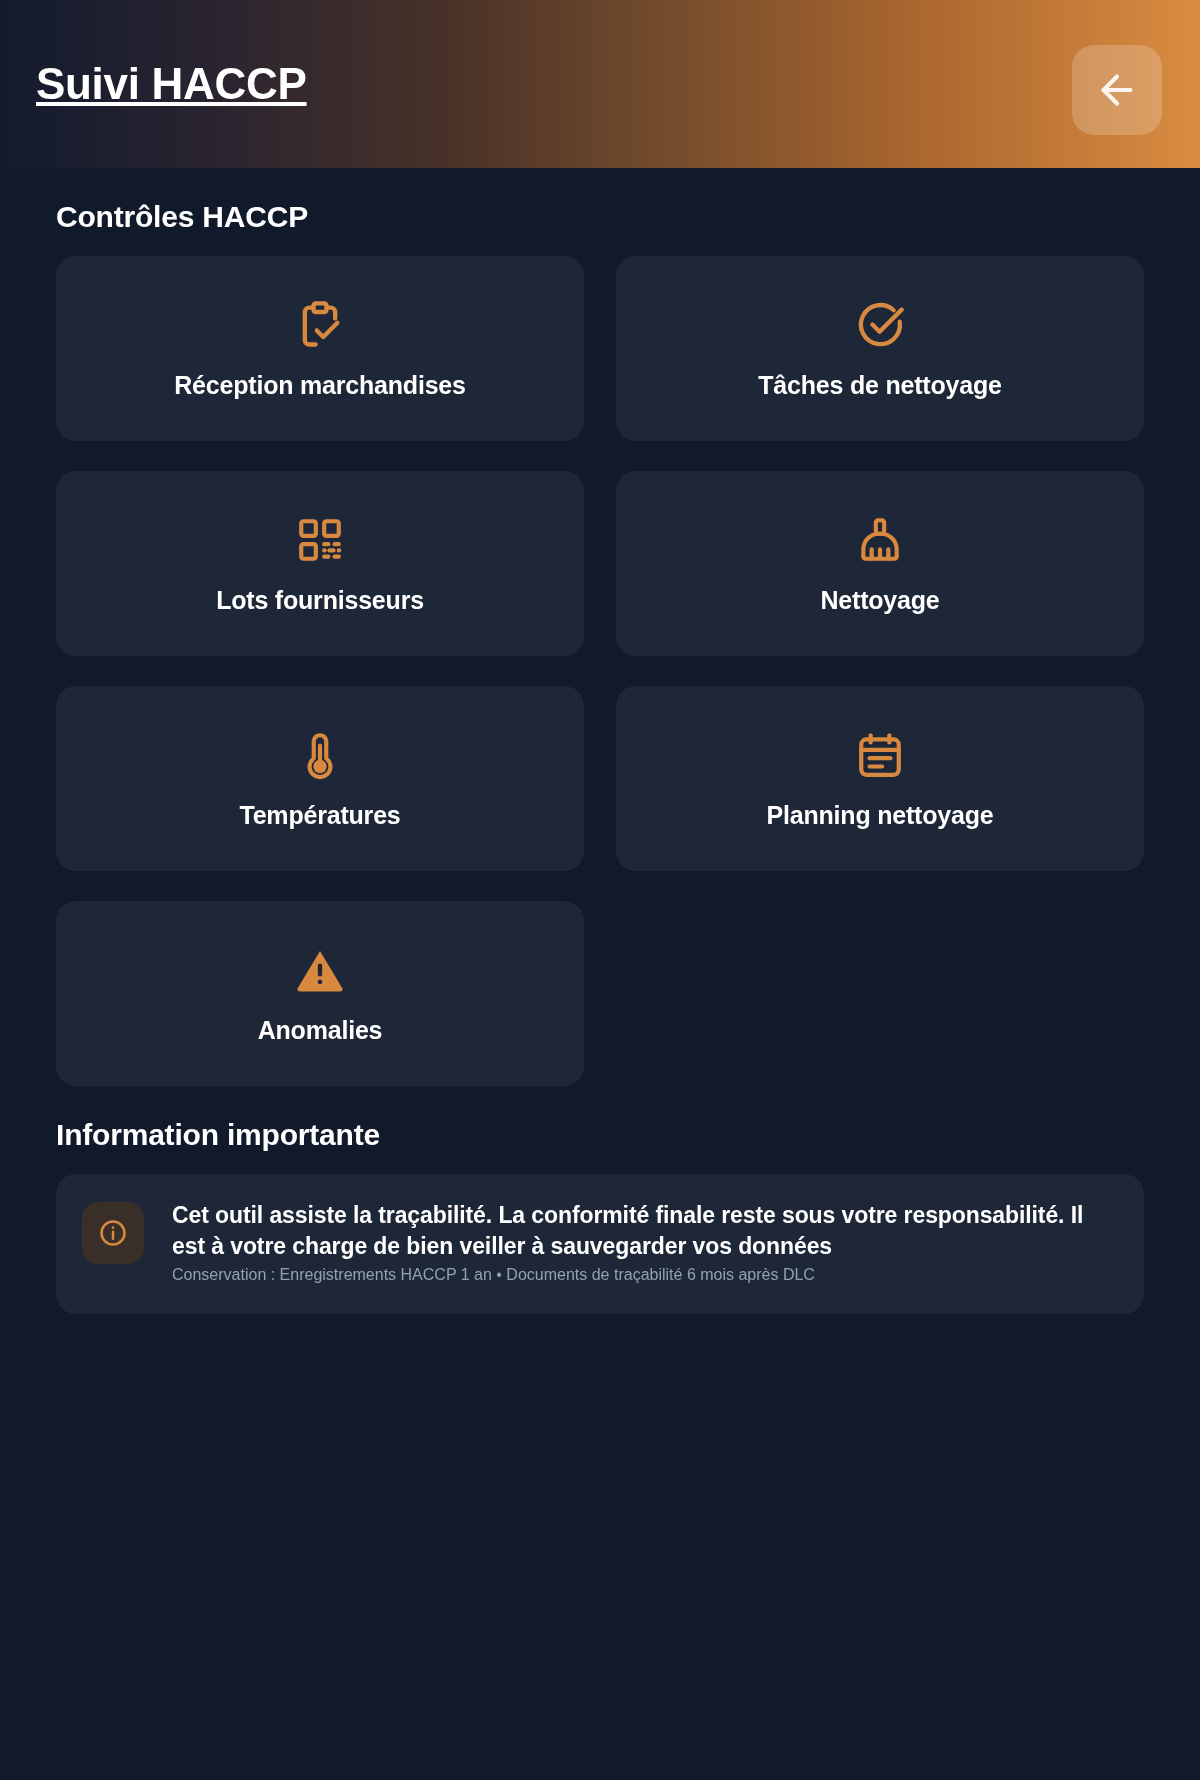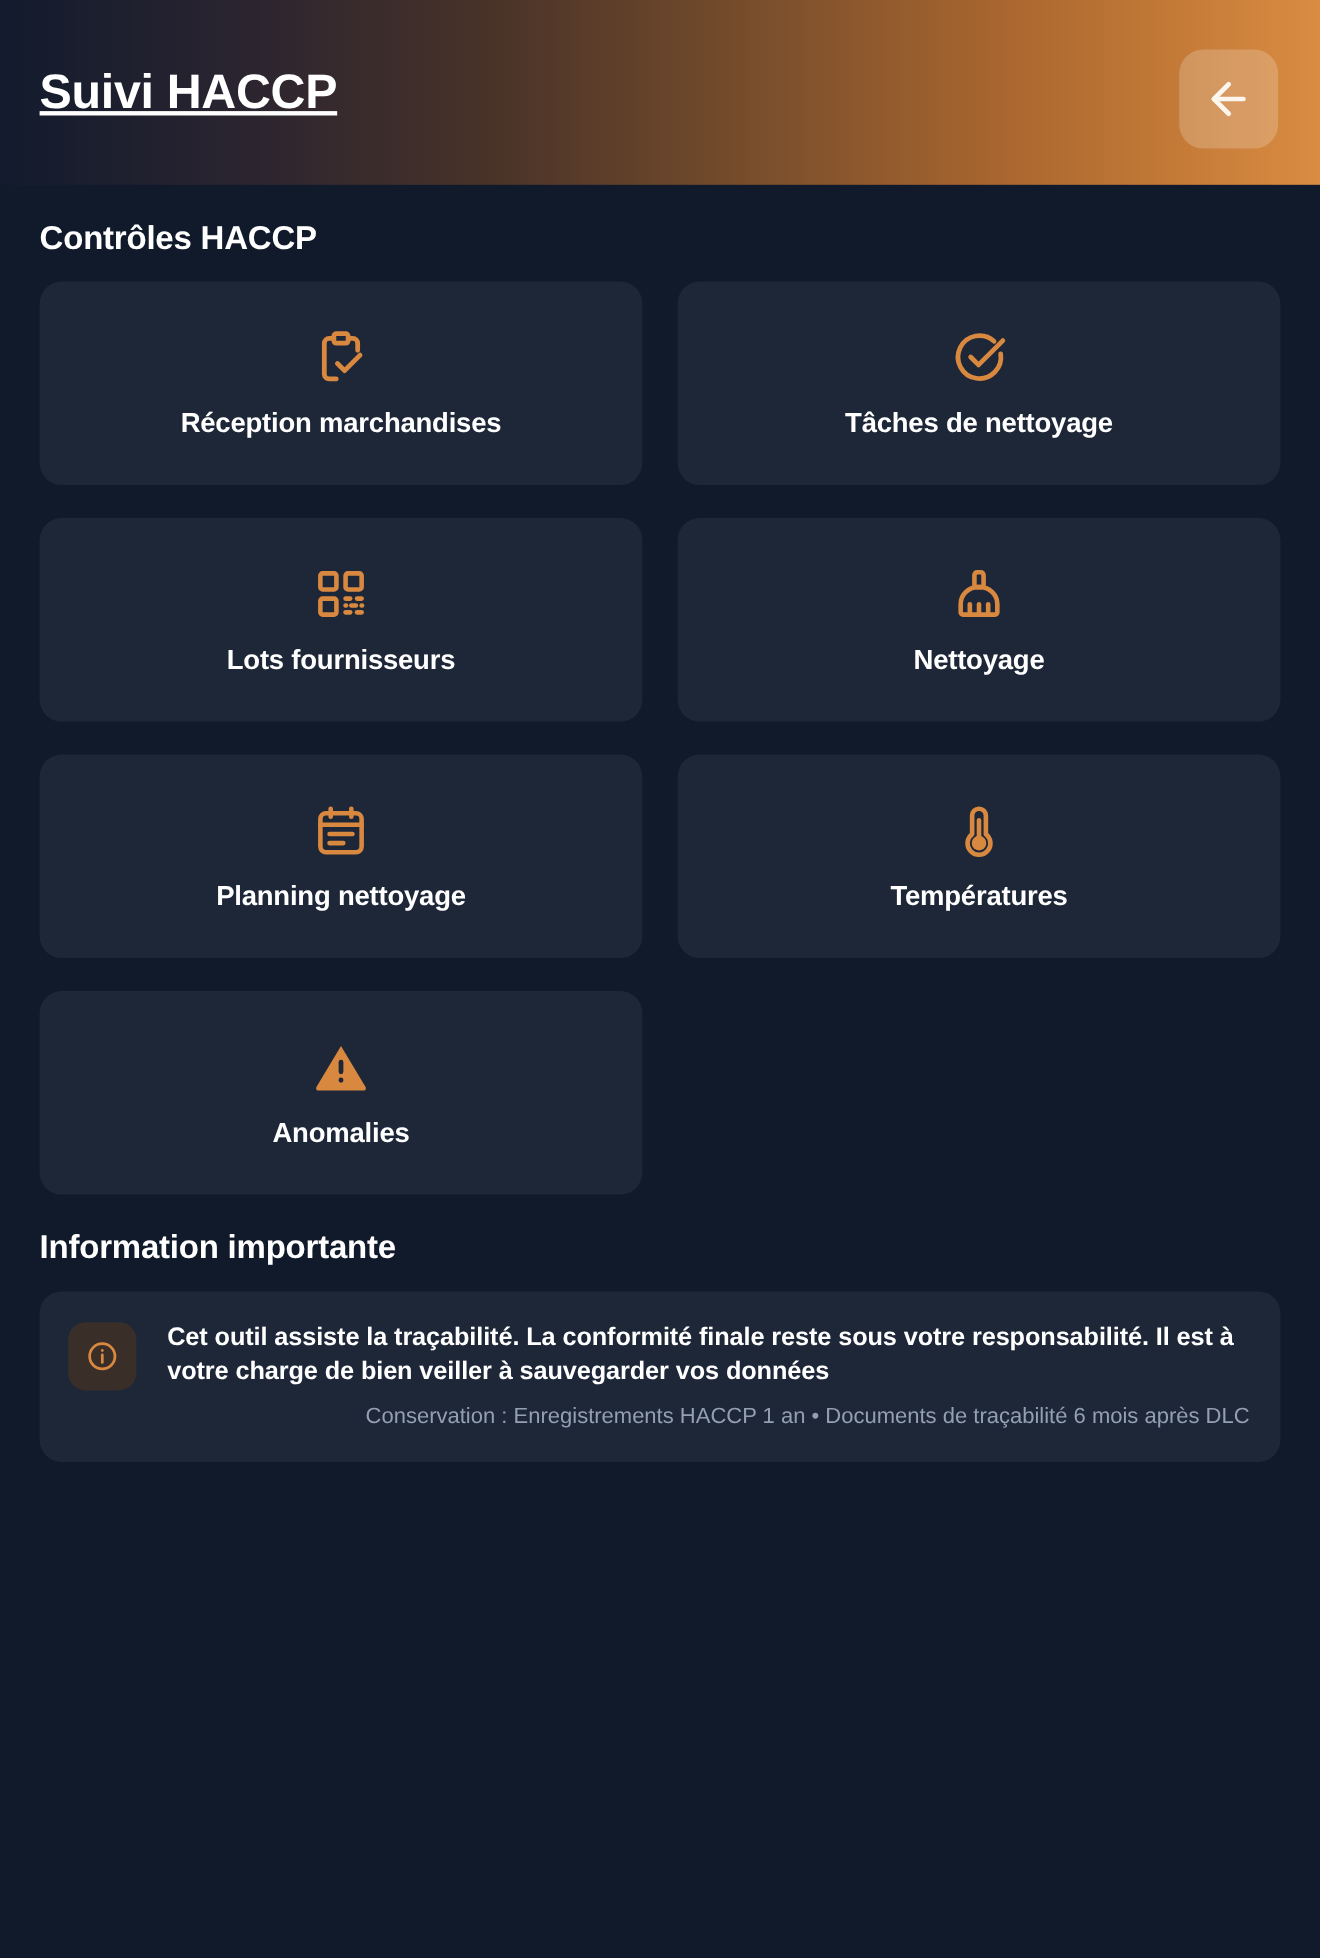--- a/index.html
+++ b/index.html
@@ -51,21 +51,21 @@
     align-items: center;
     justify-content: center;
     border: none;
     cursor: pointer;
   }
 
   .back-button svg { display: block; }
 
   
   .content {
-    padding: 0 36px;
+    padding: 0 56px;
   }
 
   .section-title {
     font-size: 30px;
     font-weight: bold;
     color: #ffffff;
     margin-top: 32px;
     margin-bottom: 22px;
     letter-spacing: -0.2px;
   }
@@ -139,25 +139,24 @@
 
   .info-main {
     font-size: 23px;
     font-weight: bold;
     color: #ffffff;
     line-height: 1.33;
     letter-spacing: -0.1px;
   }
 
   .info-sub {
-    margin-top: 14px;
-    font-size: 20px;
+    margin-top: 4px;
+    font-size: 16px;
     color: #93a0b4;
     line-height: 1.3;
-    text-align: right;
   }
 </style>
 </head>
 <body>
 
 <div class="header">
   <h1 class="header-title">Suivi HACCP</h1>
 
   <button class="back-button">
     <span>
@@ -224,40 +223,40 @@
           <line x1="12" y1="21" x2="12" y2="16.5"></line>
           <line x1="16" y1="21" x2="16" y2="16.5"></line>
         </svg>
       </span>
       <span class="card-label">Nettoyage</span>
     </div>
 
     <div class="card">
       <span class="card-icon">
         <svg width="50" height="50" viewBox="0 0 24 24" fill="none" stroke="#d9893f" stroke-width="2" stroke-linecap="round" stroke-linejoin="round">
+          <path d="M12 2.5a3 3 0 0 0-3 3v8.1a5 5 0 1 0 6 0V5.5a3 3 0 0 0-3-3z"></path>
+          <circle cx="12" cy="17.5" r="3.2" fill="#d9893f" stroke="none"></circle>
+          <line x1="12" y1="7.5" x2="12" y2="16"></line>
+        </svg>
+      </span>
+      <span class="card-label">Températures</span>
+    </div>
+
+    <div class="card">
+      <span class="card-icon">
+        <svg width="50" height="50" viewBox="0 0 24 24" fill="none" stroke="#d9893f" stroke-width="2" stroke-linecap="round" stroke-linejoin="round">
           <rect x="3" y="4.5" width="18" height="17" rx="2.5"></rect>
           <line x1="3" y1="9.5" x2="21" y2="9.5"></line>
           <line x1="7.5" y1="2.5" x2="7.5" y2="6"></line>
           <line x1="16.5" y1="2.5" x2="16.5" y2="6"></line>
           <line x1="7" y1="13.5" x2="17" y2="13.5"></line>
           <line x1="7" y1="17.5" x2="13" y2="17.5"></line>
         </svg>
       </span>
       <span class="card-label">Planning nettoyage</span>
-    </div>
-
-    <div class="card">
-      <span class="card-icon">
-        <svg width="50" height="50" viewBox="0 0 24 24" fill="none" stroke="#d9893f" stroke-width="2" stroke-linecap="round" stroke-linejoin="round">
-          <path d="M12 2.5a3 3 0 0 0-3 3v8.1a5 5 0 1 0 6 0V5.5a3 3 0 0 0-3-3z"></path>
-          <circle cx="12" cy="17.5" r="3.2" fill="#d9893f" stroke="none"></circle>
-          <line x1="12" y1="7.5" x2="12" y2="16"></line>
-        </svg>
-      </span>
-      <span class="card-label">Températures</span>
     </div>
 
 
     <div class="card">
       <span class="card-icon">
         <svg width="52" height="52" viewBox="0 0 24 24">
           <path d="M12 3.2 22.3 20.4a1 1 0 0 1-.86 1.5H2.56a1 1 0 0 1-.86-1.5z" fill="#d9893f"></path>
           <rect x="11" y="9" width="2" height="6" rx="1" fill="#1e2738"></rect>
           <rect x="11" y="16.4" width="2" height="2.2" rx="1" fill="#1e2738"></rect>
         </svg>

